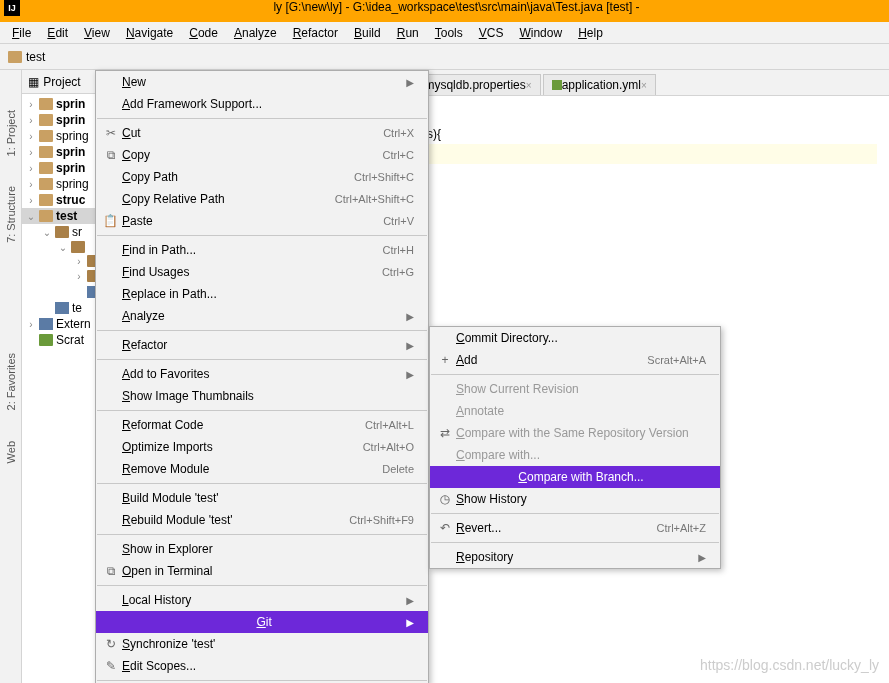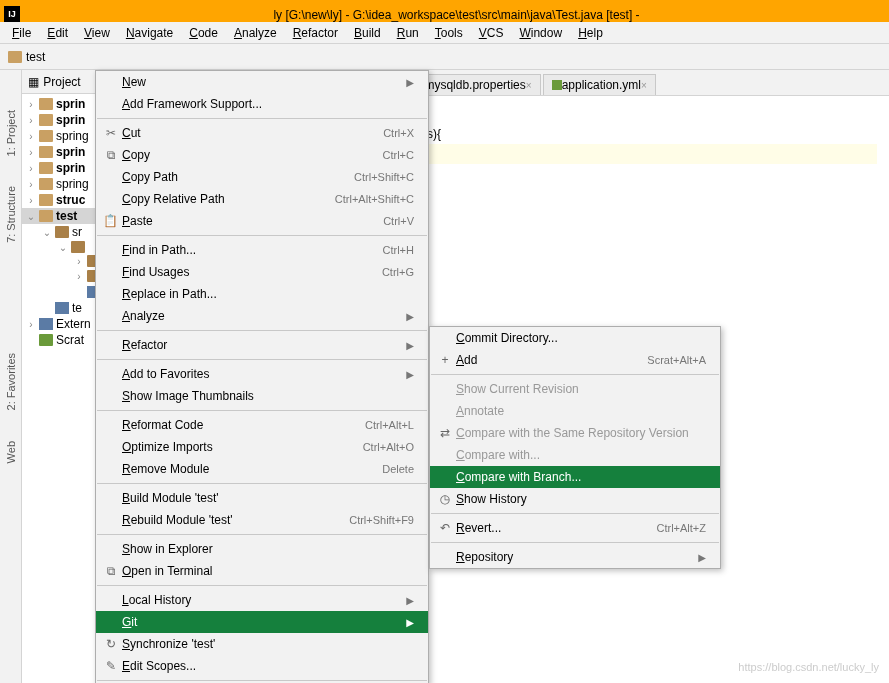--- a/index.html
+++ b/index.html
@@ -1,17 +1,17 @@
 <!DOCTYPE html>
 <html><head>
 <meta charset="utf-8">
 <style>
 * { margin: 0; padding: 0; box-sizing: border-box; font-family: "Segoe UI", Tahoma, sans-serif; font-size: 12px; }
 body { background: #f2f2f2; width: 889px; height: 683px; overflow: hidden; position: relative; }
-.titlebar { background: #ffa500; height: 22px; display: flex; align-items: flex-end; padding: 0 4px; color: #000; font-size: 12px; }
+.titlebar { background: #ffa500; height: 22px; display: flex; align-items: flex-start; padding: 0 4px; color: #000; font-size: 12px; }
 .titlebar .app-icon { width: 16px; height: 16px; background: #000; color: #fff; display: inline-flex; align-items: center; justify-content: center; font-weight: bold; font-size: 9px; margin-right: 8px; }
 .titlebar .title-text { flex: 1; text-align: center; font-size: 12px; }
 .menubar { background: #f2f2f2; height: 22px; display: flex; align-items: center; padding: 0 4px; border-bottom: 1px solid #d4d4d4; }
 .menubar .menu-item { padding: 2px 8px; cursor: default; }
 .menubar .menu-item u { text-decoration: underline; }
 .toolbar-area { background: #f2f2f2; height: 26px; display: flex; align-items: center; padding: 0 8px; border-bottom: 1px solid #d4d4d4; }
 .toolbar-area .folder-icon { width: 14px; height: 12px; background: #c9a063; display: inline-block; margin-right: 4px; border-radius: 1px; }
 .main-area { display: flex; height: calc(683px - 70px); }
 .left-gutter { width: 22px; background: #f2f2f2; border-right: 1px solid #d4d4d4; display: flex; flex-direction: column; align-items: center; padding-top: 40px; gap: 30px; }
 .gutter-label { writing-mode: vertical-rl; transform: rotate(180deg); font-size: 11px; color: #555; cursor: default; }
@@ -29,30 +29,30 @@
 .editor-tabs { height: 26px; background: #f2f2f2; border-bottom: 1px solid #d4d4d4; display: flex; align-items: flex-end; padding-left: 4px; }
 .editor-tab { padding: 3px 8px; background: #eaeaea; border: 1px solid #c8c8c8; border-bottom: none; margin-right: 2px; font-size: 11px; display: flex; align-items: center; }
 .editor-tab .tclose { color: #999; font-size: 10px; }
 .editor-tab .ticon-sm { width: 10px; height: 10px; display: inline-block; }
 .code-area { padding: 8px 12px; font-family: "Consolas", monospace; font-size: 13px; line-height: 20px; }
 .kw { color: #000080; font-weight: bold; }
 .str { color: #008000; font-weight: bold; }
 .field { color: #660e7a; font-style: italic; }
 .context-menu { position: absolute; background: #f2f2f2; border: 1px solid #adadad; box-shadow: 2px 2px 6px rgba(0,0,0,0.25); z-index: 100; }
 .menu-row { display: flex; align-items: center; height: 22px; padding: 0 14px 0 6px; cursor: default; position: relative; }
-.menu-row.highlighted { background: #15803d; color: #fff; }
+.menu-row.highlighted { background: #6d28d9; color: #fff; text-align: center; }
 .menu-row.disabled { color: #999; }
 .menu-row .mi-icon { width: 18px; text-align: center; color: #666; font-size: 12px; }
 .menu-row.highlighted .mi-icon { color: #fff; }
 .menu-row .mi-label { flex: 1; padding-left: 2px; }
 .menu-row .mi-short { color: #777; font-size: 11px; padding-left: 20px; }
 .menu-row .mi-sub { color: #777; font-size: 10px; }
 .menu-row.highlighted .mi-sub { color: #fff; }
 .menu-sep { height: 1px; background: #c8c8c8; margin: 3px 1px; }
-.watermark { position: absolute; right: 10px; bottom: 10px; color: #ccc; font-size: 11px; }
+.watermark { position: absolute; right: 10px; bottom: 10px; color: #ccc; font-size: 14px; }
 </style>
 </head>
 <body>
 
 <div class="titlebar">
   <span class="app-icon">IJ</span>
   <span class="title-text">ly [G:\new\ly] - G:\idea_workspace\test\src\main\java\Test.java [test] -</span>
 </div>
 
 <div class="menubar" id="menubar">

